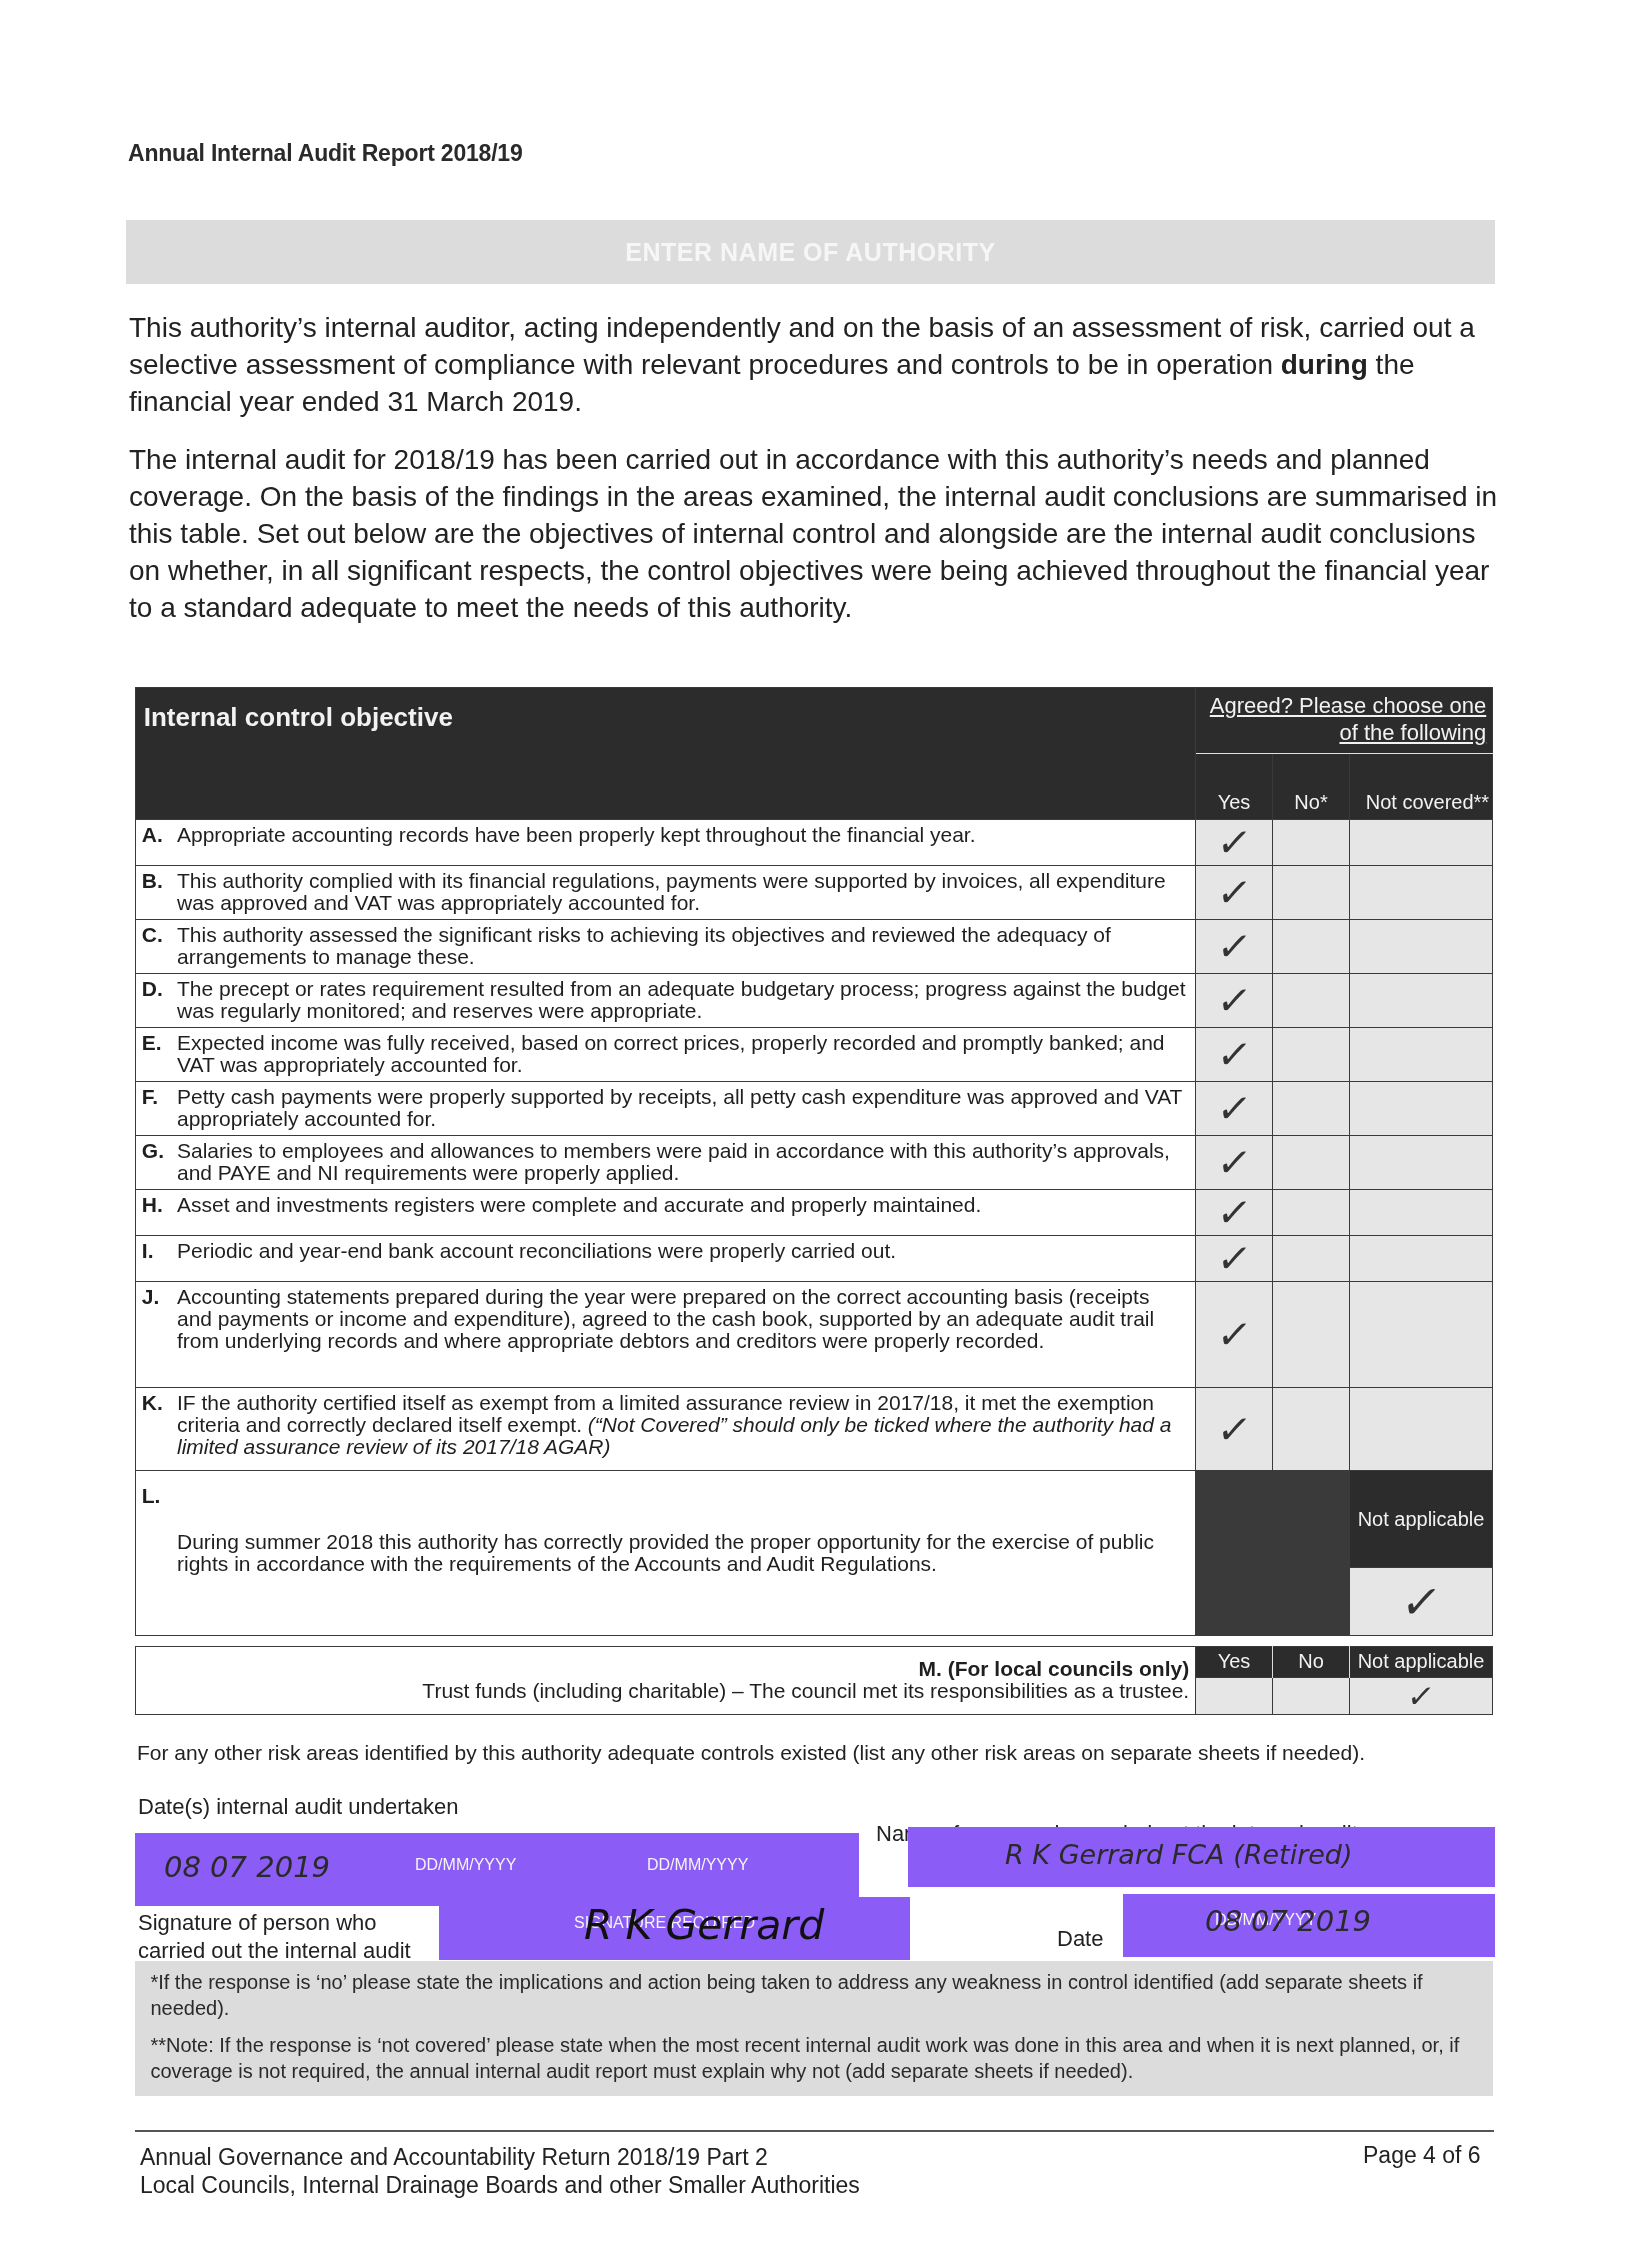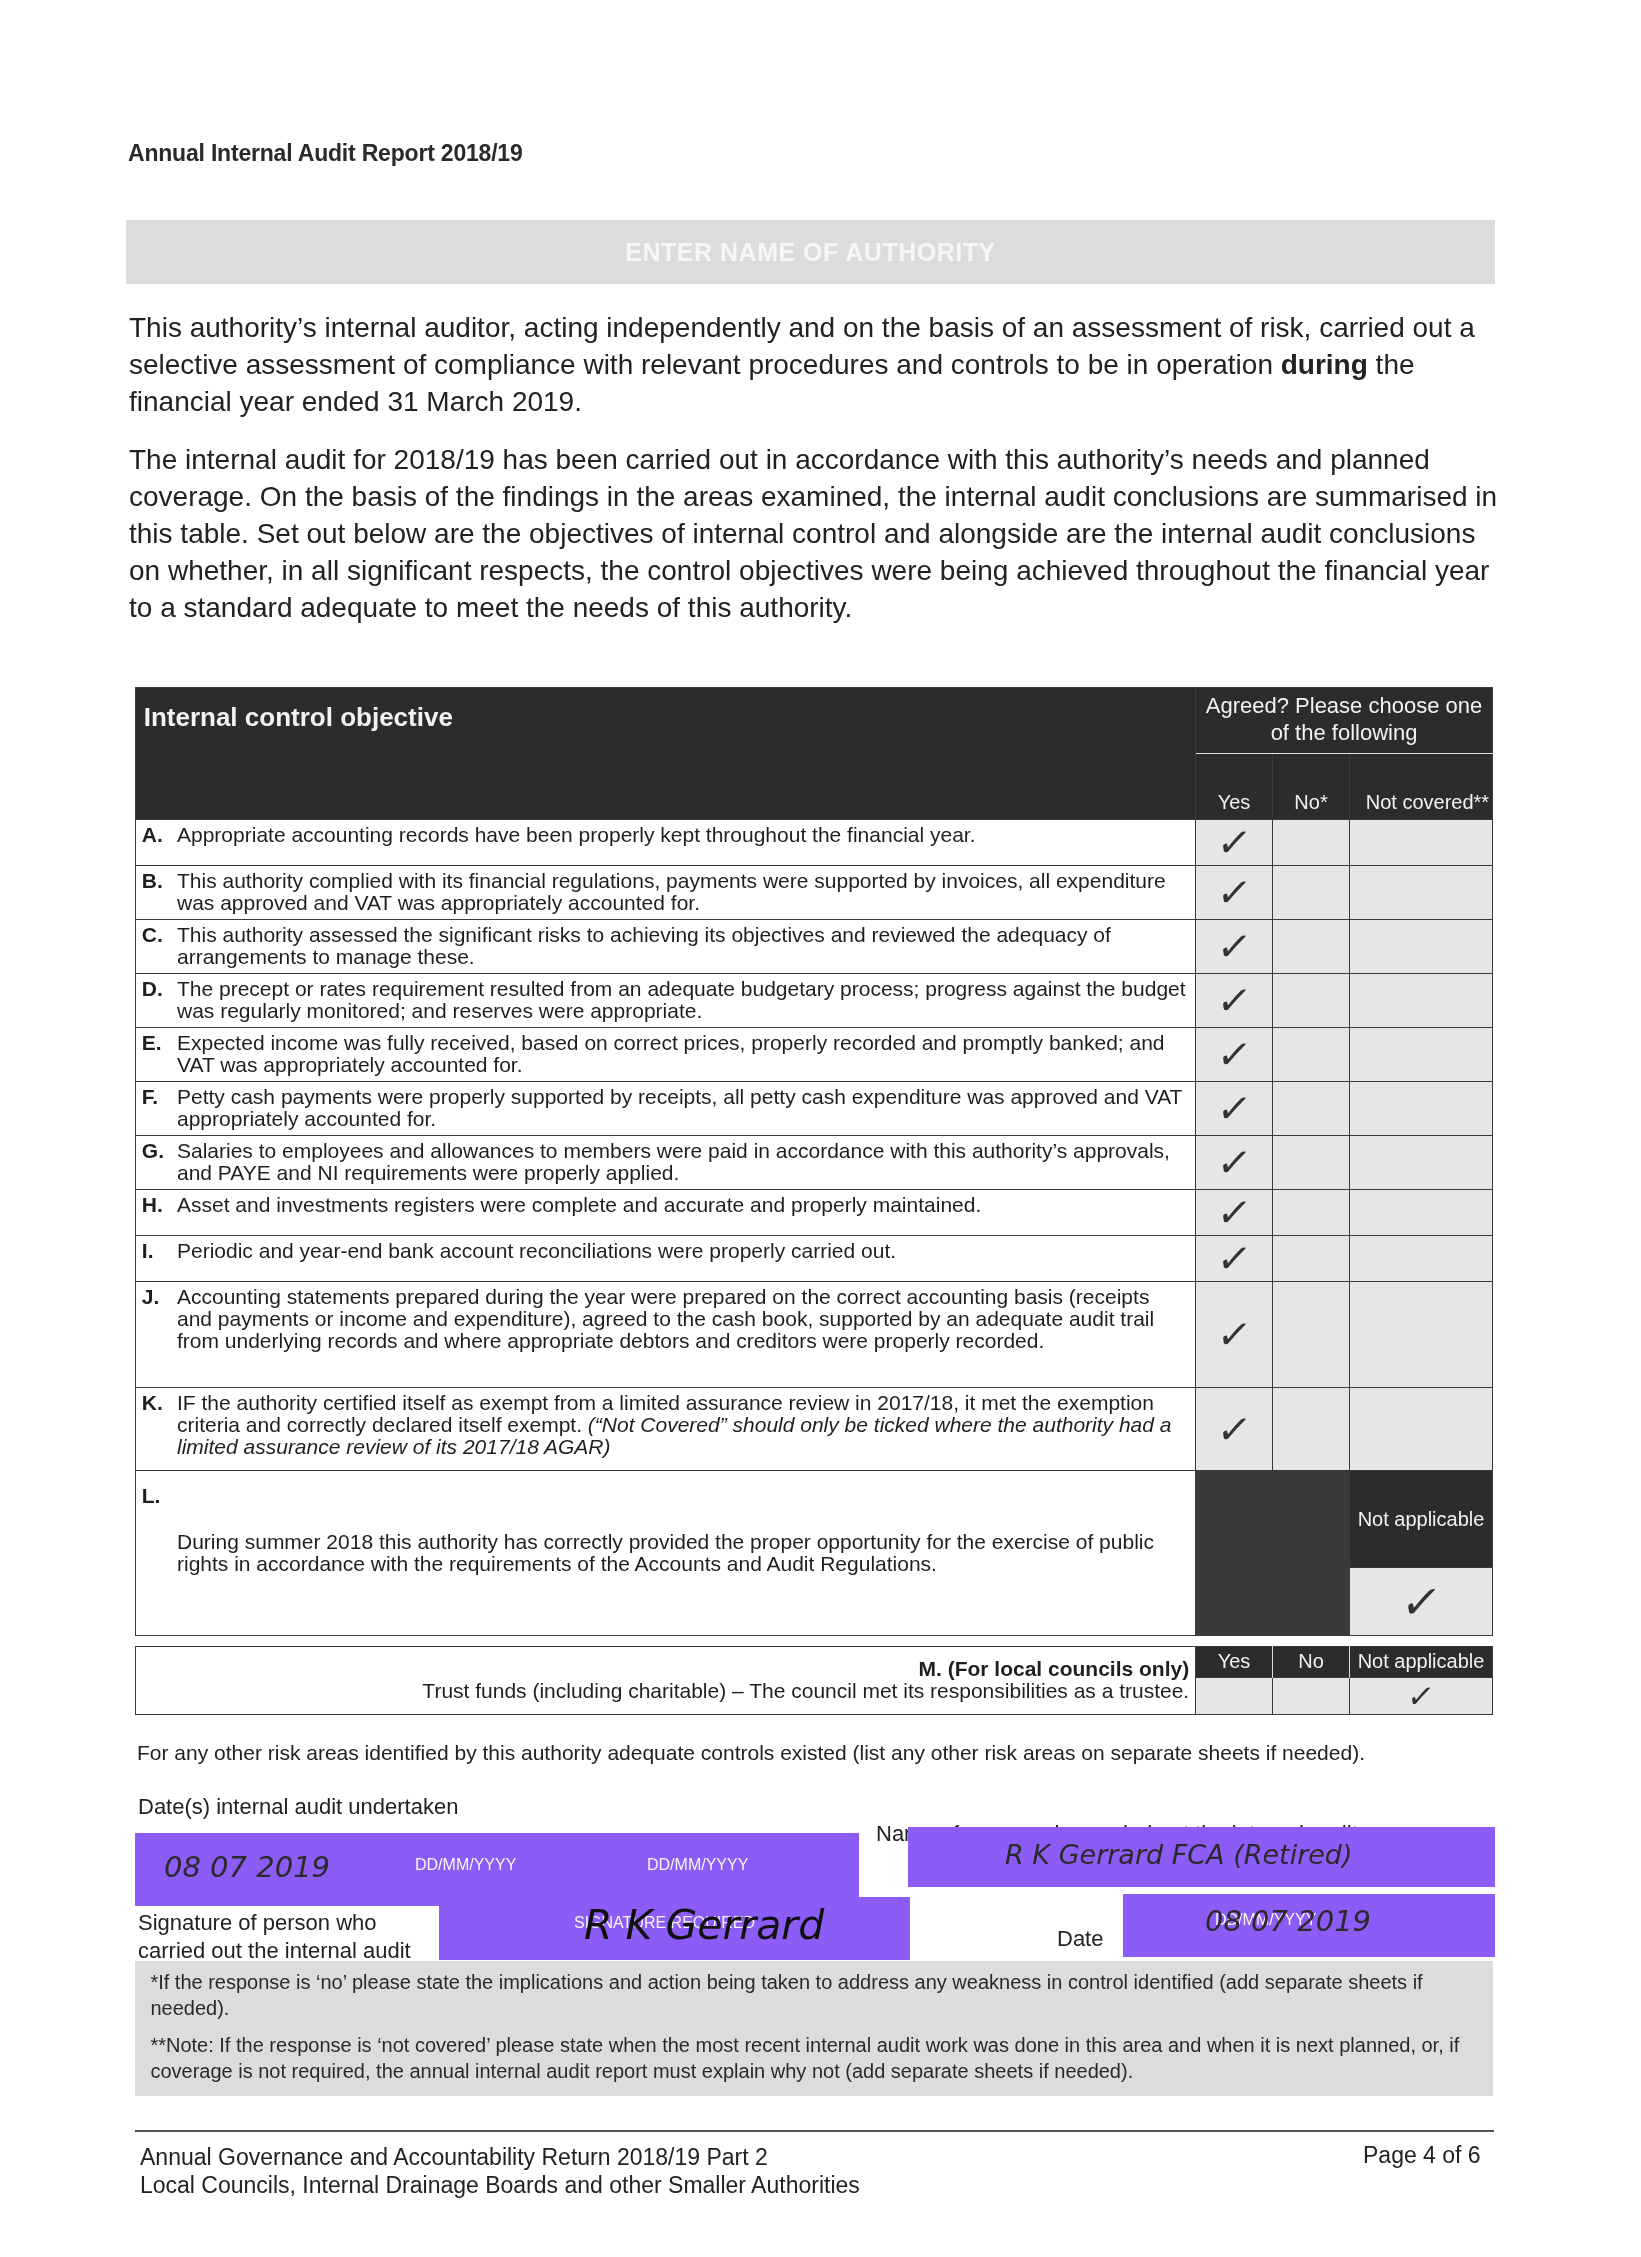--- a/index.html
+++ b/index.html
@@ -10,21 +10,21 @@
   .authority-bar span { color:#f6f6f6; font-size:25px; font-weight:bold; letter-spacing:0.5px; }
   .intro { left:129px; width:1371px; font-size:28px; line-height:37px; color:#222; }
   .intro b { font-weight:bold; }
   #p1 { top:309px; }
   #p2 { top:441px; }
 
   table.ctl { position:absolute; left:135px; top:687px; width:1358px; border-collapse:collapse; table-layout:fixed; }
   table.ctl td, table.ctl th { border:1.9px solid #3a3a3a; padding:0; }
   .hdr-dark { background:#2c2c2c; color:#f2f2f2; }
   .hdr-title { font-size:26px; font-weight:bold; text-align:left; vertical-align:top; padding:13.5px 7.7px !important; }
-  .hdr-agreed { font-size:22px; font-weight:normal; text-align:center; padding:3.9px 5.8px !important; line-height:27px; vertical-align:top; border-bottom:1.9px solid #e0e0e0 !important; }
+  .hdr-agreed { font-size:22px; font-weight:normal; text-align:right; padding:3.9px 5.8px !important; line-height:27px; vertical-align:top; border-bottom:1.9px solid #e0e0e0 !important;text-decoration:underline; }
   .hdr-col { font-size:20px; font-weight:normal; text-align:center; vertical-align:bottom; padding:1.9px 2.9px 3.9px !important; border-left:1.9px solid #d8d8d8 !important; line-height:25px; }
   .hdr-col.left { text-align:right; }
   .obj { font-size:21px; line-height:22px; padding:3.9px 5.8px 3.9px 41px !important; position:relative; vertical-align:top; background:#fff; }
   .obj .letter { position:absolute; left:5.8px; top:3.9px; font-weight:bold; }
   .obj i { font-style:italic; }
   .cell { background:#e6e6e6; text-align:center; vertical-align:middle; }
   .tick { font-size:39px; color:#333; font-family:"DejaVu Sans", sans-serif; display:inline-block; transform:skewX(-10deg); }
   .dark { background:#3a3a3a; }
   .na-hdr { background:#2c2c2c; color:#f2f2f2; font-size:20px; text-align:center; height:27px; border-bottom:none !important; }
   .spacer td { border:none !important; height:9.7px; background:#fff; }

